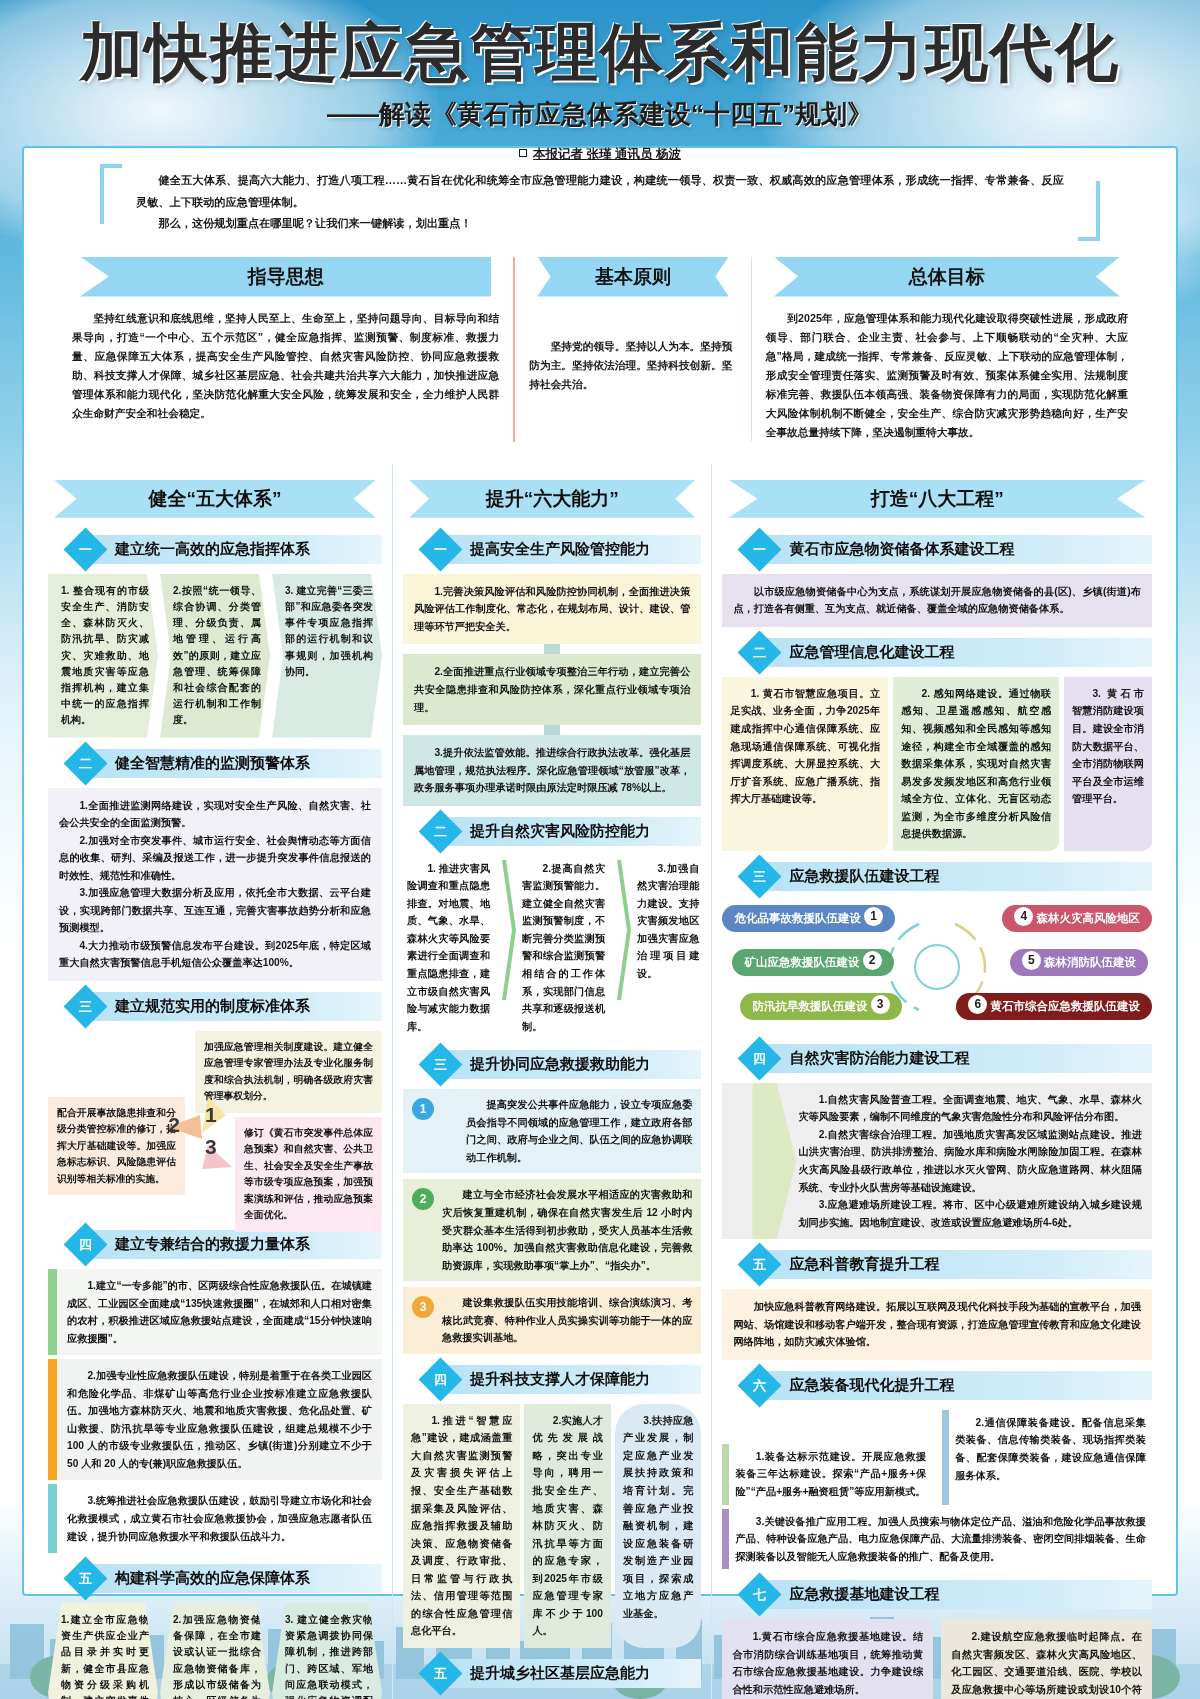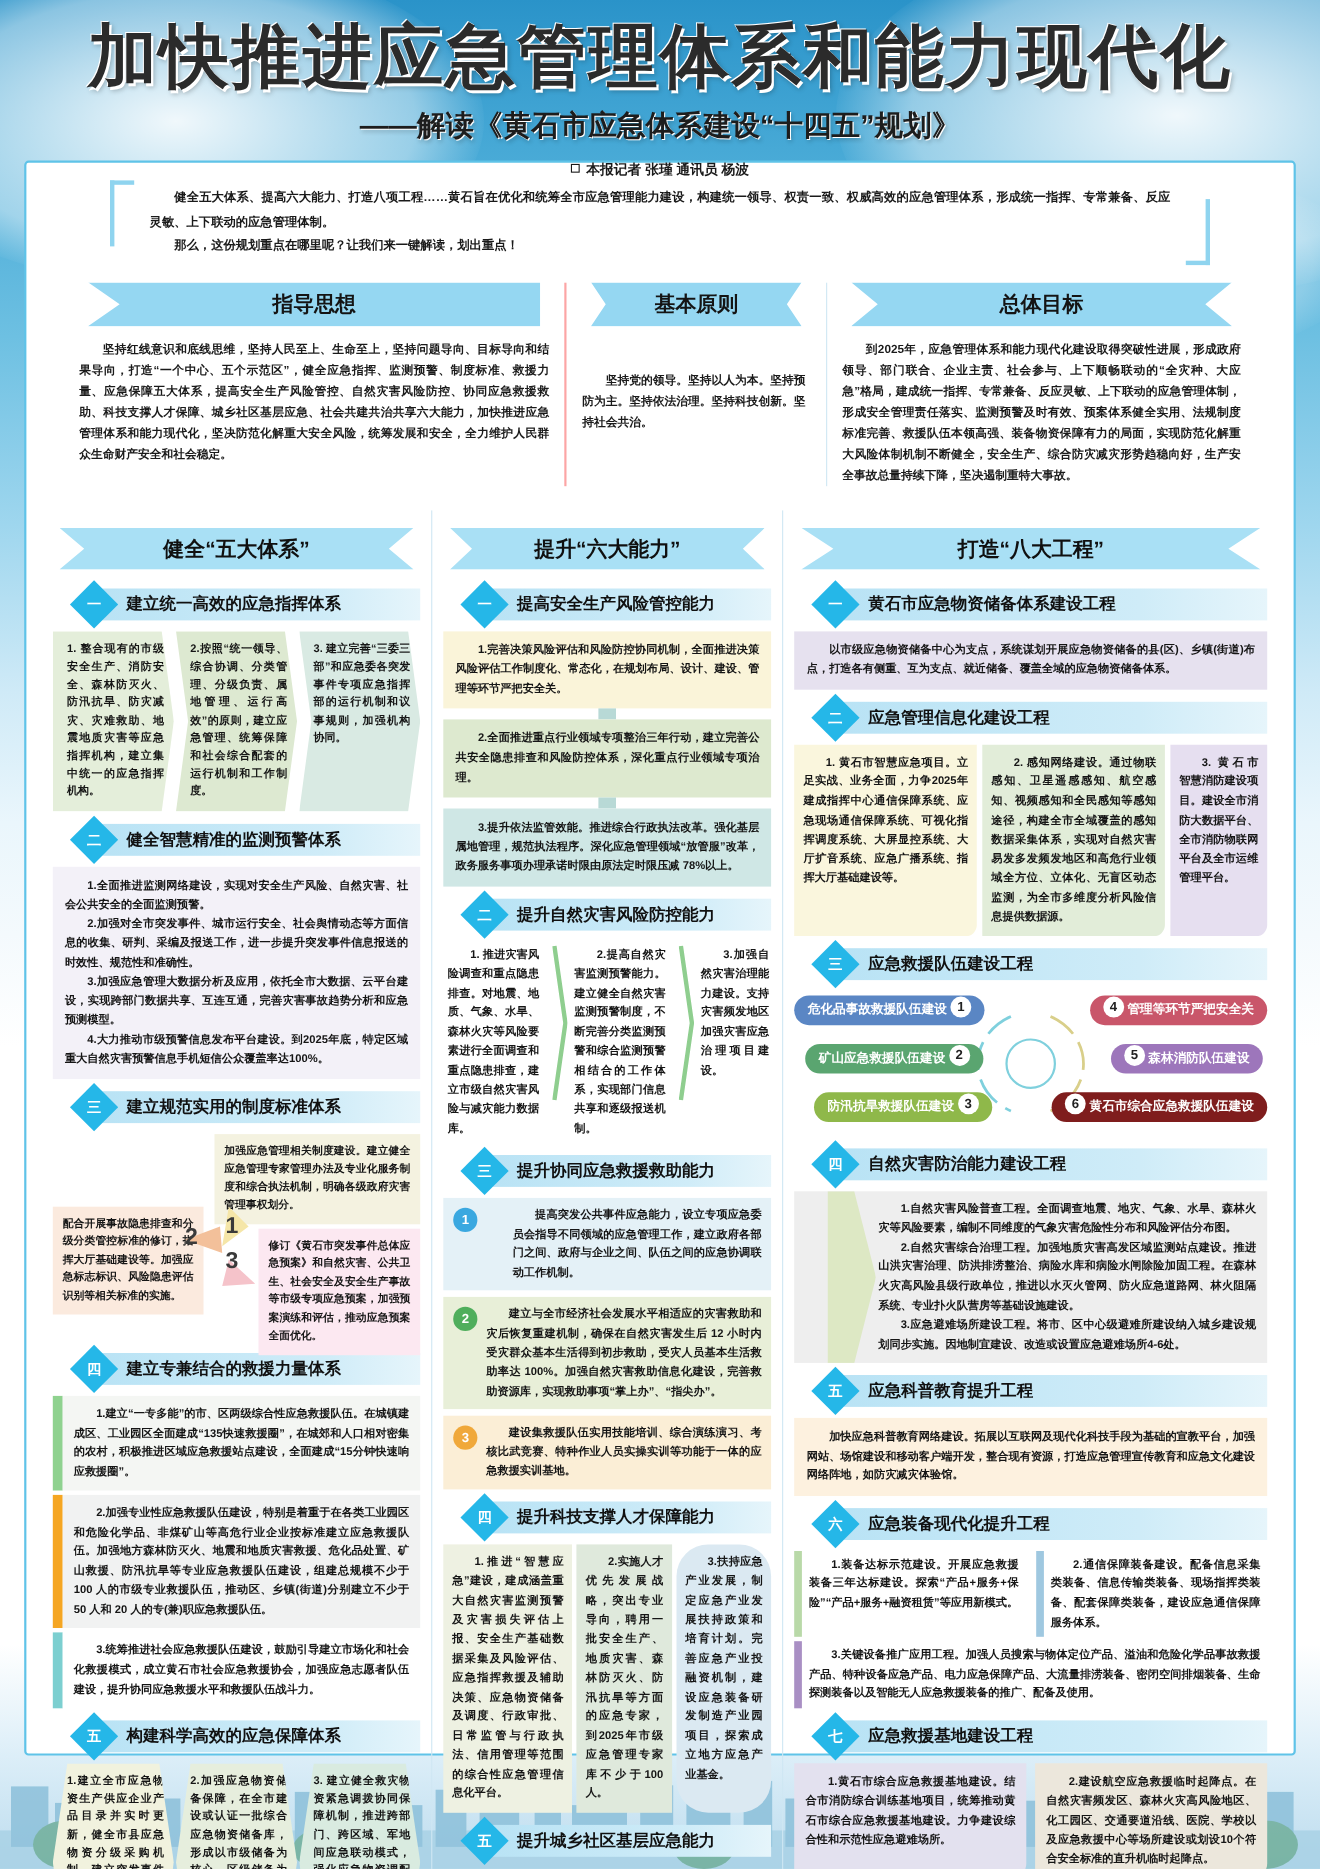--- a/index.html
+++ b/index.html
@@ -30,21 +30,21 @@
   .header { position:relative; z-index:3; text-align:center; padding-top:18px; }
   .main-title {
     font-size:63px; font-weight:bold; color:#2b2b2b; letter-spacing:2px;
     text-shadow: 2px 2px 0 #ffffff, -1px -1px 0 #ffffff, 3px 3px 5px rgba(0,0,0,.25);
     line-height:1.1;
   }
   .sub-title {
     margin-top:10px; font-size:26px; font-weight:bold; color:#1d1d1d;
     text-shadow: 1px 1px 0 #ffffff, 2px 2px 4px rgba(0,0,0,.2);
   }
-  .byline { margin-top:14px; font-size:12.5px; color:#1a1a1a; font-weight:bold; }
+  .byline { margin-top:14px; font-size:12.5px; color:#1a1a1a; font-weight:bold;text-decoration:underline; }
   .byline .sq { display:inline-block; width:8px; height:8px; border:1.5px solid #1a1a1a; margin-right:6px; vertical-align:1px;}
   
   .panel {
     position:absolute; left:22px; top:146px; width:1156px; height:1450px;
     background:#ffffff; border:2px solid #5fc3e8; border-radius:4px; z-index:2;
   }
   
   .intro-wrap { position:relative; margin:16px 78px 0 78px; padding:6px 34px; }
   .bracket { position:absolute; width:22px; height:60px; border:4px solid #8fd4ef; }
   .bracket.tl { left:-2px; top:0; border-right:none; border-bottom:none; }
@@ -417,21 +417,21 @@
         <div class="pill" style="left:10px;top:48px;background:#5aa570;">
           <span>矿山应急救援队伍建设</span>
           <span class="n">2</span>
         </div>
         <div class="pill" style="left:18px;top:92px;background:#8fb84a;">
           <span>防汛抗旱救援队伍建设</span>
           <span class="n">3</span>
         </div>
         <div class="pill" style="right:0;top:4px;background:#c9566a;">
           <span class="n">4</span>
-          <span>管理等环节严把安全关</span>
+          <span>森林火灾高风险地区</span>
         </div>
         <div class="pill" style="right:4px;top:48px;background:#9d76bb;">
           <span class="n">5</span>
           <span>森林消防队伍建设</span>
         </div>
         <div class="pill" style="right:0;top:92px;background:#7f1d1d;">
           <span class="n">6</span>
           <span>黄石市综合应急救援队伍建设</span>
         </div>
       </div>
@@ -461,21 +461,21 @@
         <div class="para" style="text-indent:2em;">加快应急科普教育网络建设。拓展以互联网及现代化科技手段为基础的宣教平台，加强网站、场馆建设和移动客户端开发，整合现有资源，打造应急管理宣传教育和应急文化建设网络阵地，如防灾减灾体验馆。</div>
       </div>
 
       <div class="sec">
         <div class="dia">
             <span>六</span>
           </div>
         <div class="bar">应急装备现代化提升工程</div>
       </div>
       <div style="display:flex;gap:10px;margin-bottom:4px;">
-        <div style="display:flex;flex:1;">
+        <div style="display:flex;flex:1;margin-top:34px;">
           <div style="width:7px;background:#b9d9a8;"></div>
           <div class="para" style="flex:1;padding:4px 6px;text-indent:2em;">1.装备达标示范建设。开展应急救援装备三年达标建设。探索“产品+服务+保险”“产品+服务+融资租赁”等应用新模式。</div>
         </div>
         <div style="display:flex;flex:1;">
           <div style="width:7px;background:#9fc8e0;"></div>
           <div class="para" style="flex:1;padding:4px 6px;text-indent:2em;">2.通信保障装备建设。配备信息采集类装备、信息传输类装备、现场指挥类装备、配套保障类装备，建设应急通信保障服务体系。</div>
         </div>
       </div>
       <div style="display:flex;">
         <div style="width:7px;background:#a98fc4;"></div>

